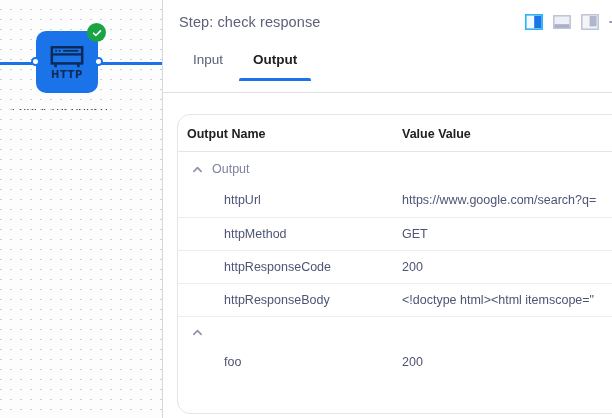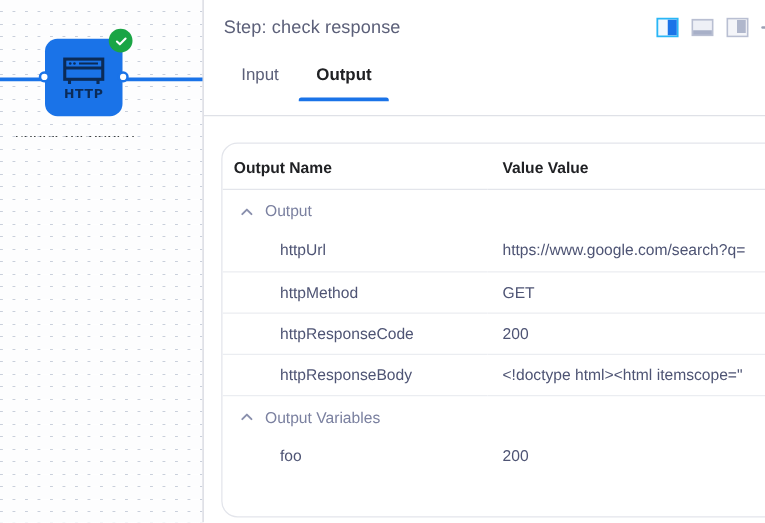--- a/index.html
+++ b/index.html
@@ -254,21 +254,20 @@
             <td class="td-name-indent">httpResponseBody</td>
             <td class="td-val">&lt;!doctype html&gt;&lt;html itemscope="</td>
           </tr>
 
           <tr class="group-row">
             <td colspan="2">
               <span class="group-cell">
                 <svg class="chev" viewBox="0 0 12 12">
                   <path d="M2 8 L6 4 L10 8" fill="none" stroke="#8a90ad" stroke-width="1.7" stroke-linecap="round" stroke-linejoin="round"></path>
                 </svg>
-                <span>Output Variables</span>
               </span>
             </td>
           </tr>
 
           <tr class="kv-row last-row">
             <td class="td-name-indent">foo</td>
             <td class="td-val">200</td>
           </tr>
 
         </tbody>

